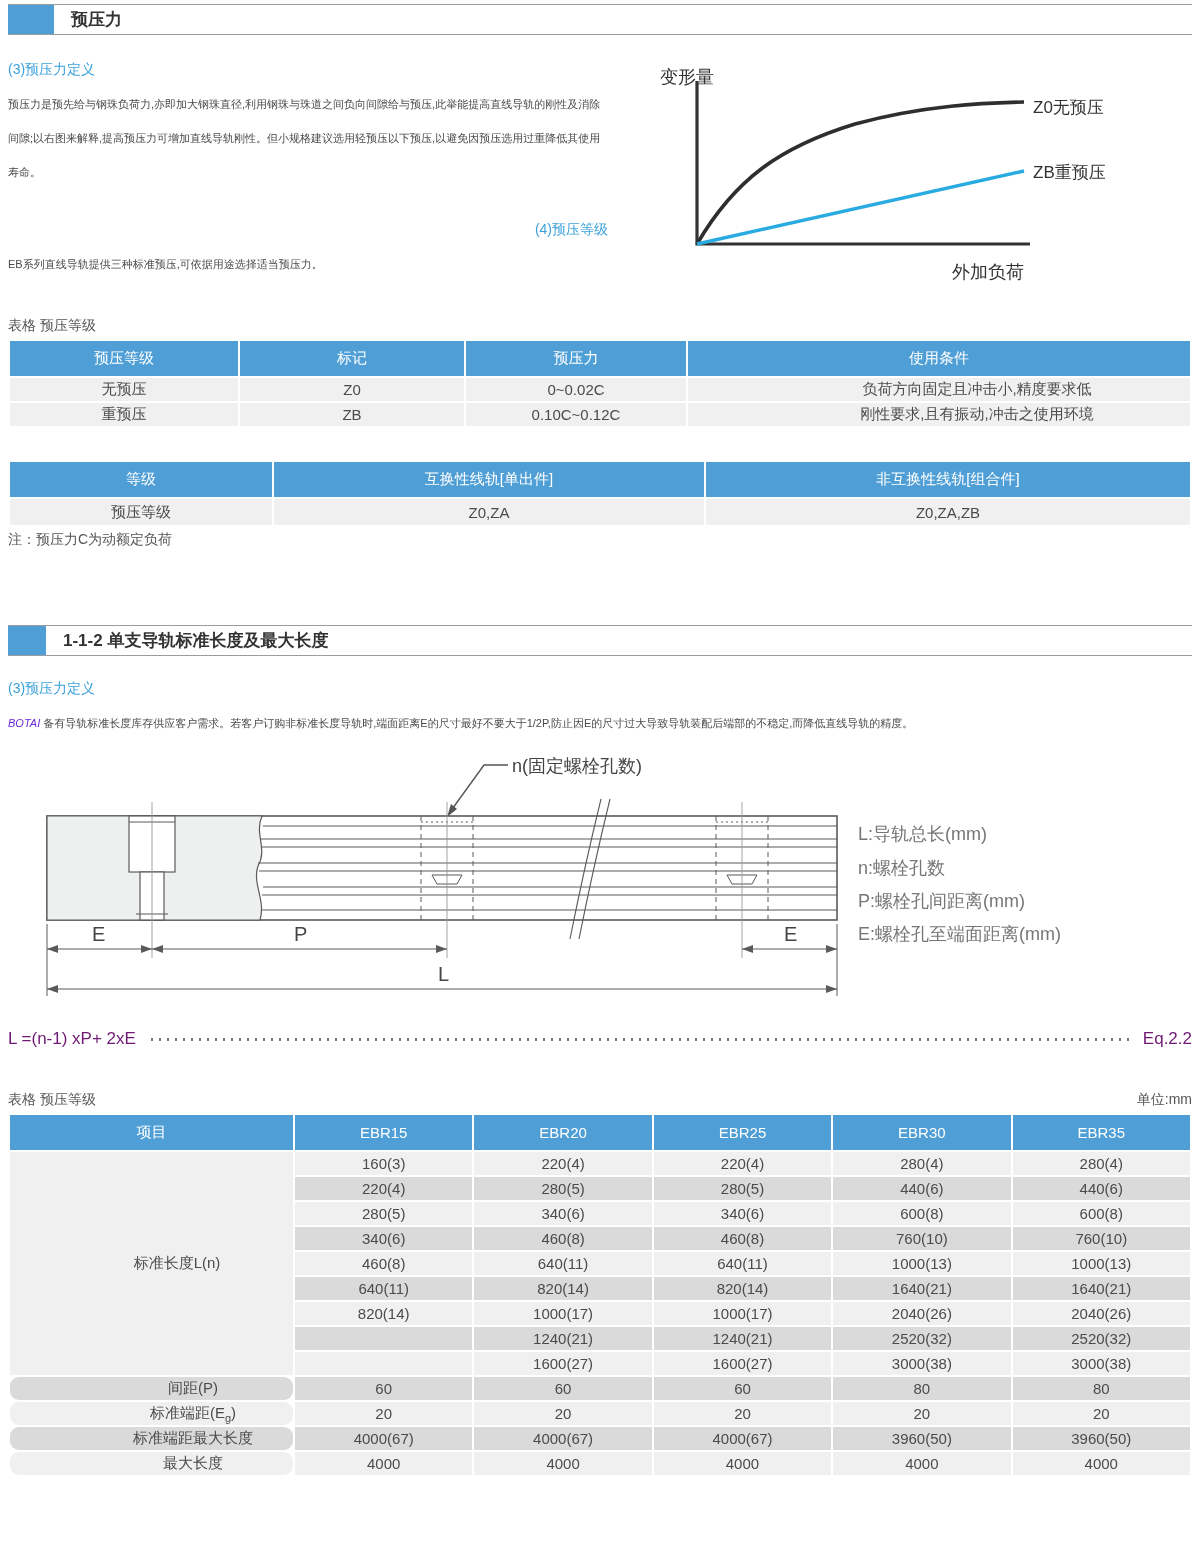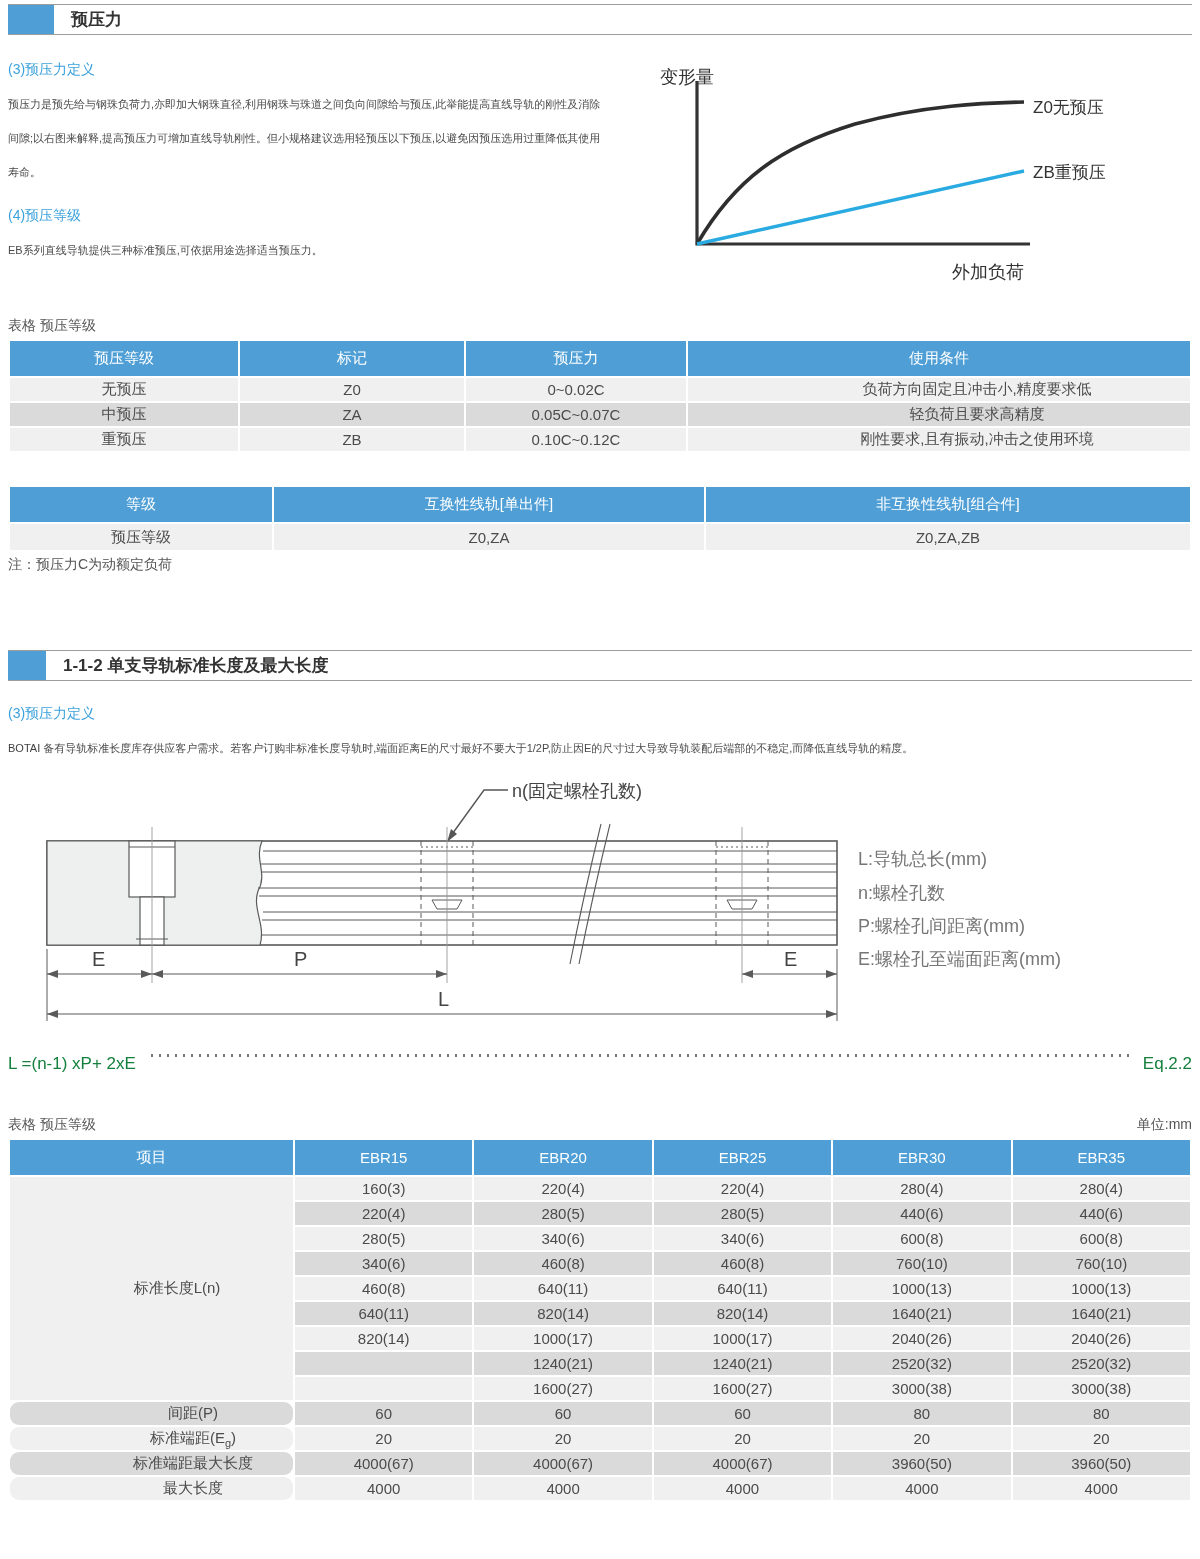--- a/index.html
+++ b/index.html
@@ -11,21 +11,21 @@
         display:flex;align-items:stretch;height:29px;}
   .band .sq{width:46px;background:#4f9fd6;}
   .band .sq2{width:38px;background:#4f9fd6;}
   .band .bt{font-weight:bold;font-size:17px;color:#333;line-height:29px;padding-left:17px;}
 
   
   .introrow{display:flex;margin-top:26px;}
   .introtext{width:600px;}
   .bluehead{color:#3ba1dc;font-size:14px;margin:0 0 8px 0;}
   .para{font-size:11px;line-height:34px;color:#4a4a4a;margin:0;}
-  .brand{color:#404040;}
+  .brand{color:#6d28d9;font-style:italic;}
   .chartbox{flex:1;display:flex;justify-content:flex-end;padding-top:0;}
 
   
   .cap{font-size:14px;color:#555;}
   .caprow{display:flex;justify-content:space-between;align-items:flex-end;font-size:14px;color:#555;}
   .note{font-size:14px;color:#555;}
 
   
   table.t{border-collapse:separate;border-spacing:2px;table-layout:fixed;width:100%;
           font-size:15px;color:#4b4b4b;}
@@ -33,39 +33,39 @@
              font-size:15px;}
   table.t td{text-align:center;height:21px;}
   tr.lt td{background:#f0f0f0;}
   tr.dk td{background:#dadada;}
   td.cond{text-align:left;padding-left:77px;}
   td.group-cell{background:#f0f0f0;text-align:left;padding-left:52px;vertical-align:middle;}
   td.label-left{text-align:left;padding-left:84px;border-radius:9px;}
   sub{font-size:11px;}
 
   
-  .formula{display:flex;font-size:17px;color:#15803d;margin-top:10px;}
+  .formula{display:flex;align-items:center;font-size:17px;color:#701a75;margin-top:10px;}
   .leader{flex:1;height:3px;margin:0 12px;
           background-image:radial-gradient(circle,#777 1.2px,transparent 1.4px);
           background-size:8px 3px;background-repeat:repeat-x;background-position:0 50%;}
   svg text{font-family:"Liberation Sans","DejaVu Sans",sans-serif;}
 </style>
 </head>
 <body>
 
 <div class="band">
   <div class="sq"></div>
   <div class="bt">预压力</div>
 </div>
 
 <div class="introrow pad">
   <div class="introtext">
     <p class="bluehead">(3)预压力定义</p>
     <p class="para">预压力是预先给与钢珠负荷力,亦即加大钢珠直径,利用钢珠与珠道之间负向间隙给与预压,此举能提高直线导轨的刚性及消除间隙;以右图来解释,提高预压力可增加直线导轨刚性。但小规格建议选用轻预压以下预压,以避免因预压选用过重降低其使用寿命。</p>
-    <p class="bluehead" style="margin-top:18px;">(4)预压等级</p>
+    <p class="bluehead" style="margin-top:32px;text-align:right;">(4)预压等级</p>
     <p class="para">EB系列直线导轨提供三种标准预压,可依据用途选择适当预压力。</p>
   </div>
   <div class="chartbox">
     <svg width="552" height="230" viewBox="0 0 552 230">
       <text x="20" y="22" font-size="18" fill="#333">变形量</text>
       <path d="M57,20 L57,183 L390,183" fill="none" stroke="#333" stroke-width="3.2"></path>
       <path d="M57,183 C95,118 140,86 215,63 C285,44 345,42 384,41" fill="none" stroke="#2e2e2e" stroke-width="3.6"></path>
       <path d="M57,183 L384,110" fill="none" stroke="#29abe2" stroke-width="3.4"></path>
       <text x="393" y="52" font-size="17" fill="#333">Z0无预压</text>
       <text x="393" y="117" font-size="17" fill="#333">ZB重预压</text>
@@ -91,26 +91,20 @@
       <th>使用条件</th>
     </tr>
   </thead>
   <tbody>
     <tr class="lt">
       <td>无预压</td>
       <td>Z0</td>
       <td>0~0.02C</td>
       <td class="cond">负荷方向固定且冲击小,精度要求低</td>
     </tr>
-    <tr class="dk">
-      <td>中预压</td>
-      <td>ZA</td>
-      <td>0.05C~0.07C</td>
-      <td class="cond">轻负荷且要求高精度</td>
-    </tr>
     <tr class="lt">
       <td>重预压</td>
       <td>ZB</td>
       <td>0.10C~0.12C</td>
       <td class="cond">刚性要求,且有振动,冲击之使用环境</td>
     </tr>
   </tbody>
 </table>
 </div>
 

